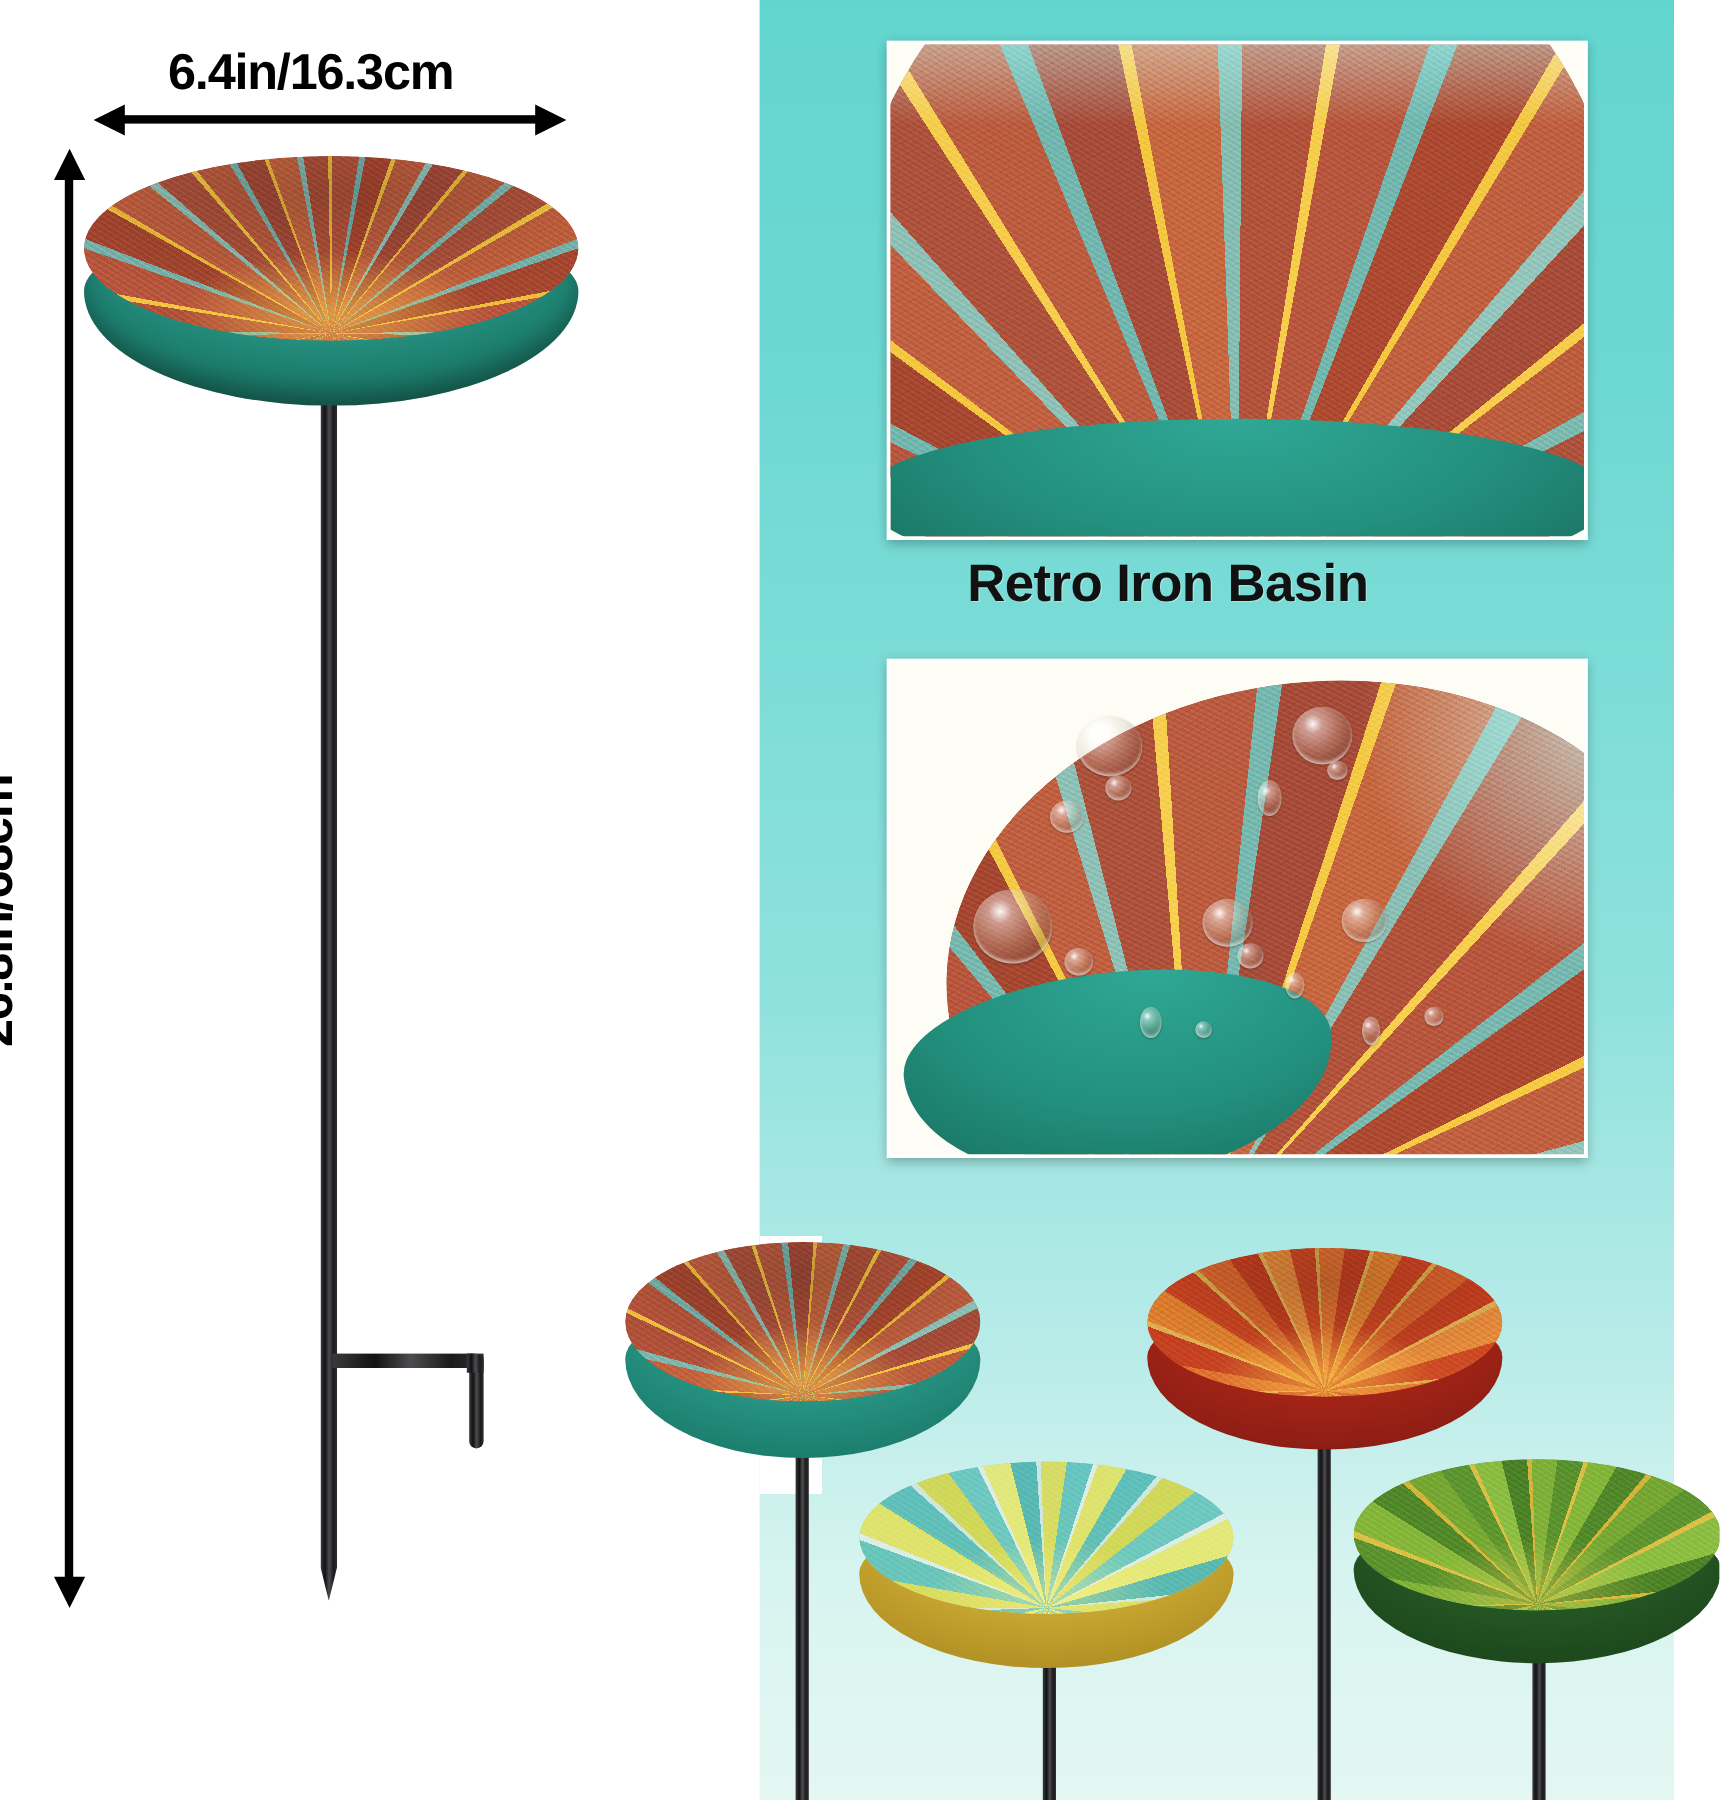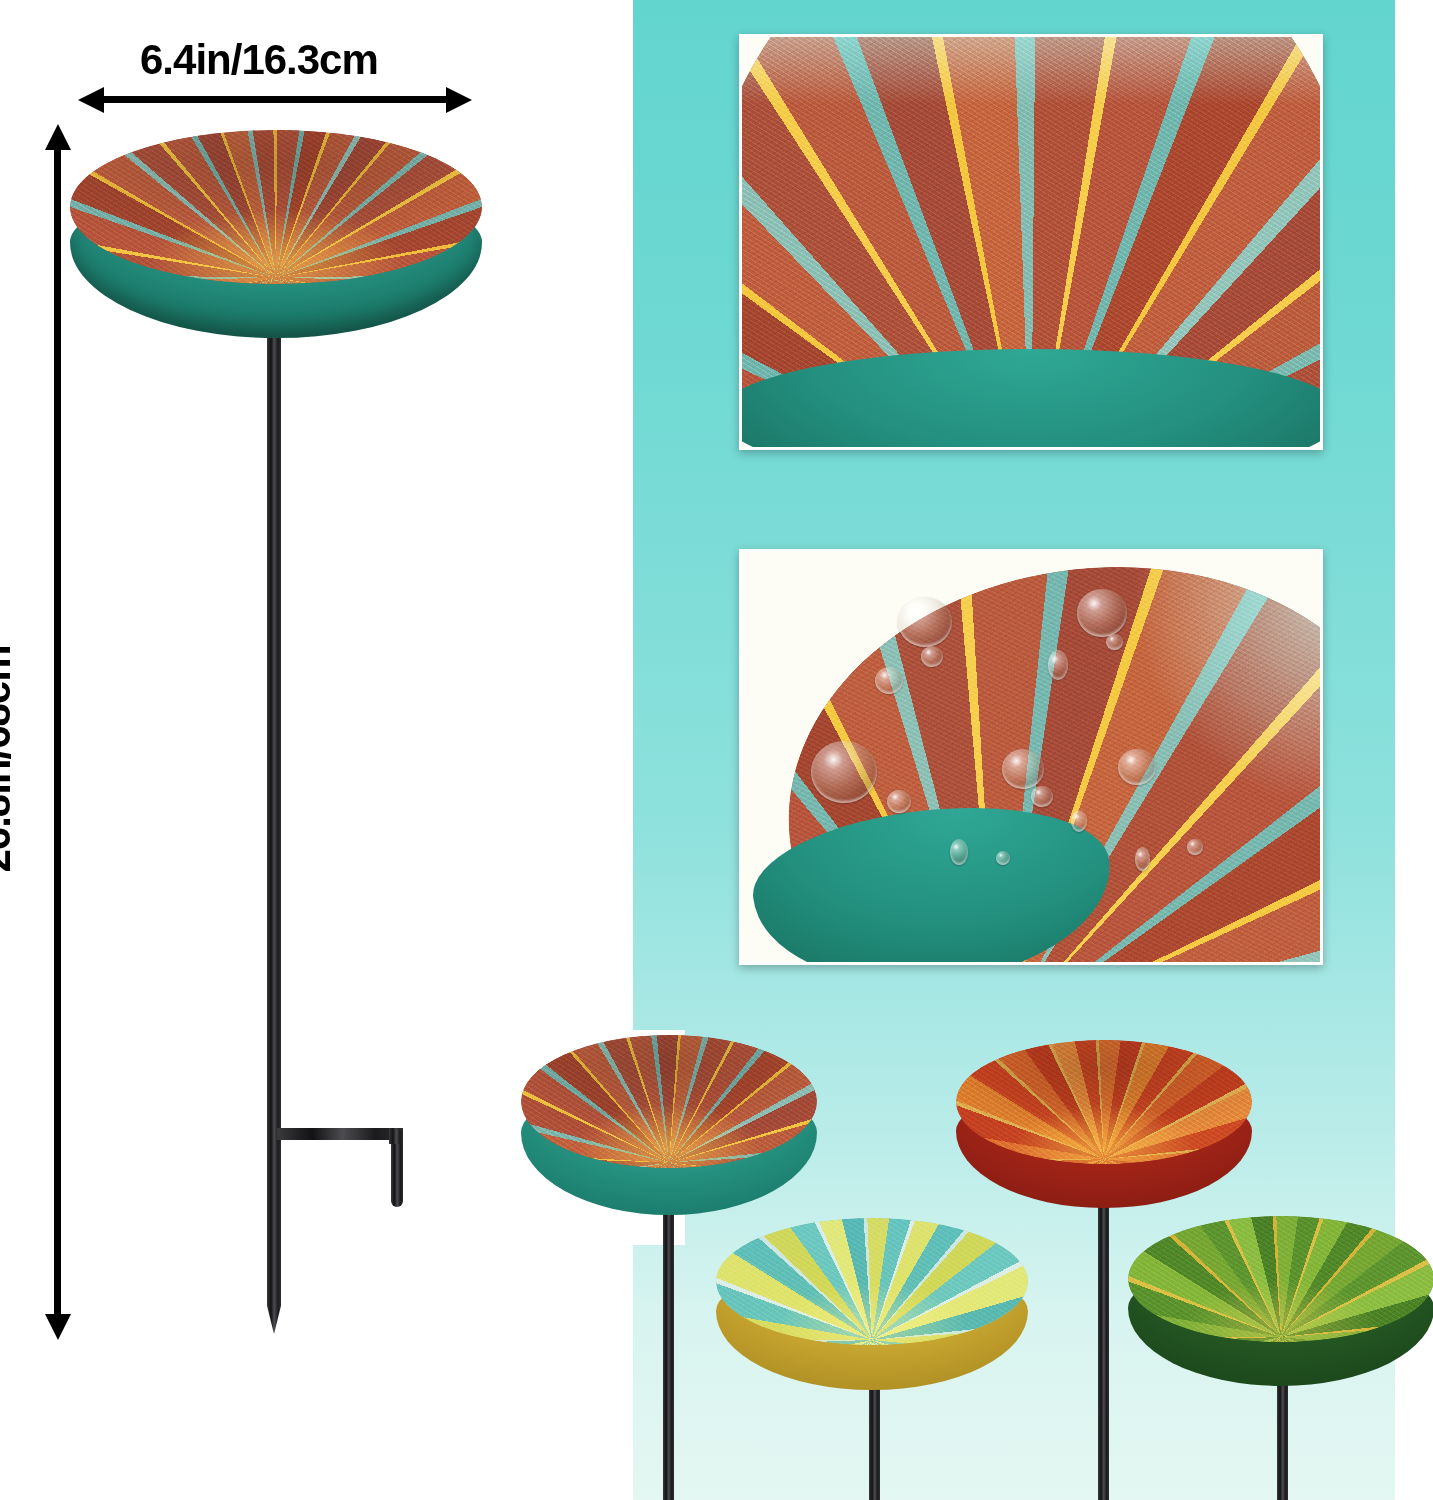--- a/index.html
+++ b/index.html
@@ -155,20 +155,21 @@
         <div class="tex" style="opacity:1;"></div>
         <div style="position:absolute;left:0;top:0;width:100%;height:100%;border-radius:50%;
              background:radial-gradient(circle 9% at 50% 88%, rgba(150,220,215,.85) 0%, rgba(150,220,215,0) 100%);"></div>
       </div>
 
       <div style="position:absolute;left:-4%;top:76%;width:108%;height:34%;
            background:radial-gradient(ellipse 64% 130% at 50% 0%, #2fa895 0%, #24907f 55%, #1a7263 100%);
            border-radius:50%/46% 46% 54% 54%;"></div>
     </div>
   </div>
+  <div class="heading" style="left:806px;top:462px;">Retro Iron Basin</div>
 
   <div class="card" style="left:739px;top:549px;width:578px;height:410px;">
     <div class="card-inner" style="background:#fdfdf6;">
       <div class="closeup2-bowl">
         <div style="position:absolute;left:0;top:0;width:100%;height:100%;border-radius:50%;
              background:radial-gradient(ellipse 100% 100% at 30% 96%, #c3643f 0%, #b2543c 38%, #a04636 70%, #8f3f33 100%);"></div>
         <div style="position:absolute;left:0;top:0;width:100%;height:100%;border-radius:50%;
              background:conic-gradient(from 200deg at 30% 96%,
                #f8cf42 0deg 1.4deg,#b85a3e 1.4deg 11deg,#6fbcb4 11deg 13.5deg,#a24a38 13.5deg 23deg,
                #fad54d 23deg 24.5deg,#b4543c 24.5deg 34deg,#82c3b9 34deg 36.5deg,#a9503b 36.5deg 46deg,

